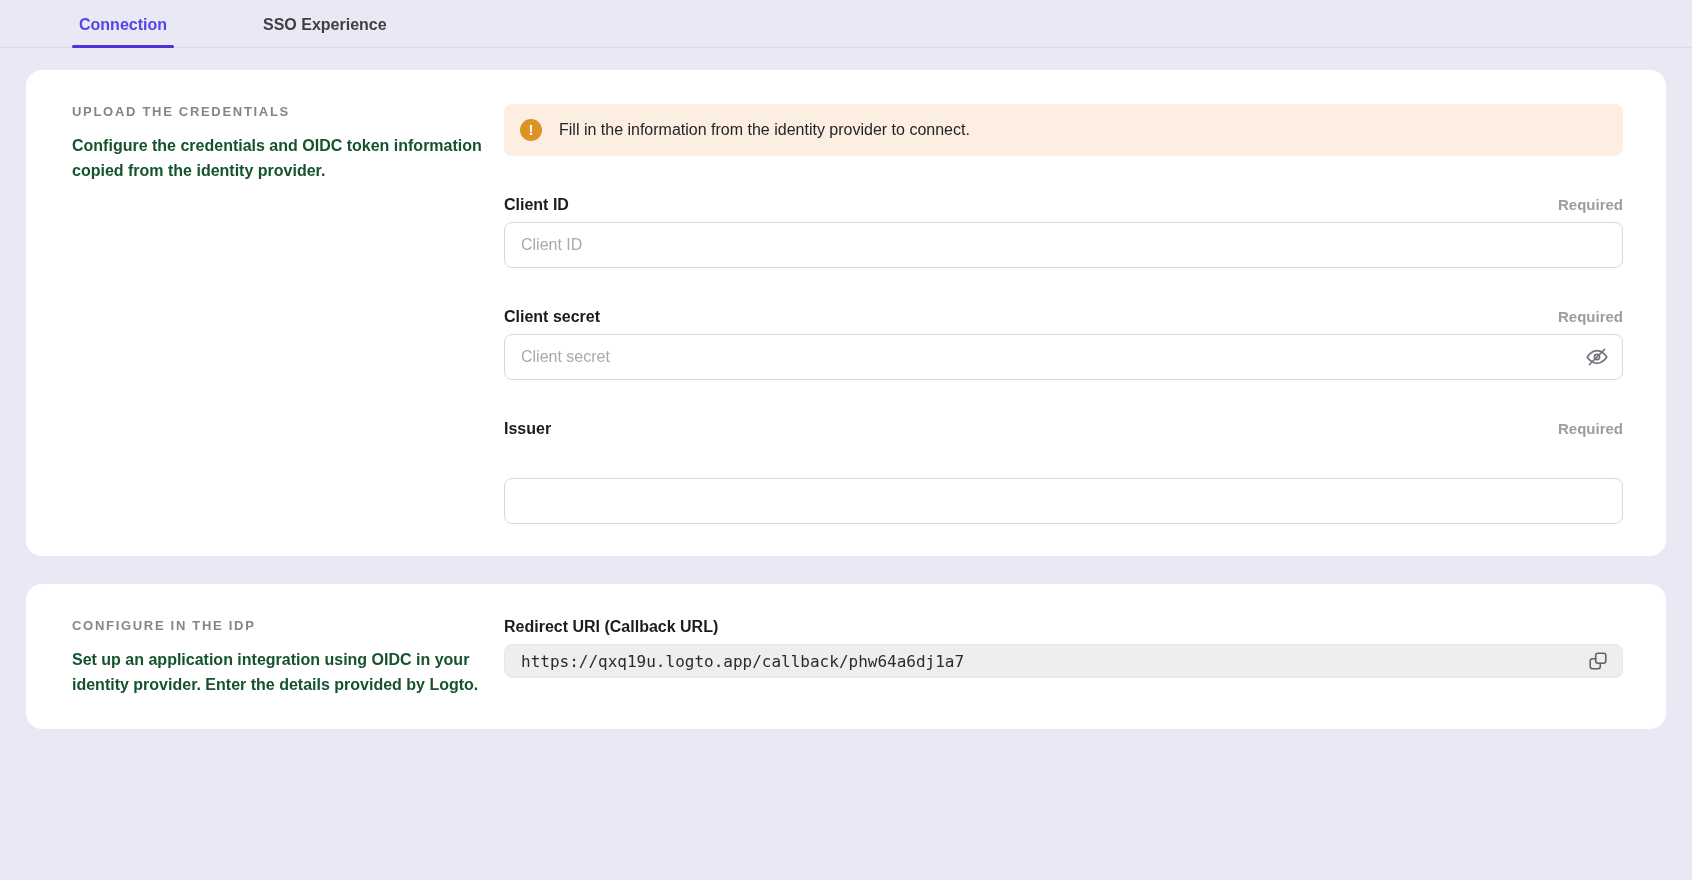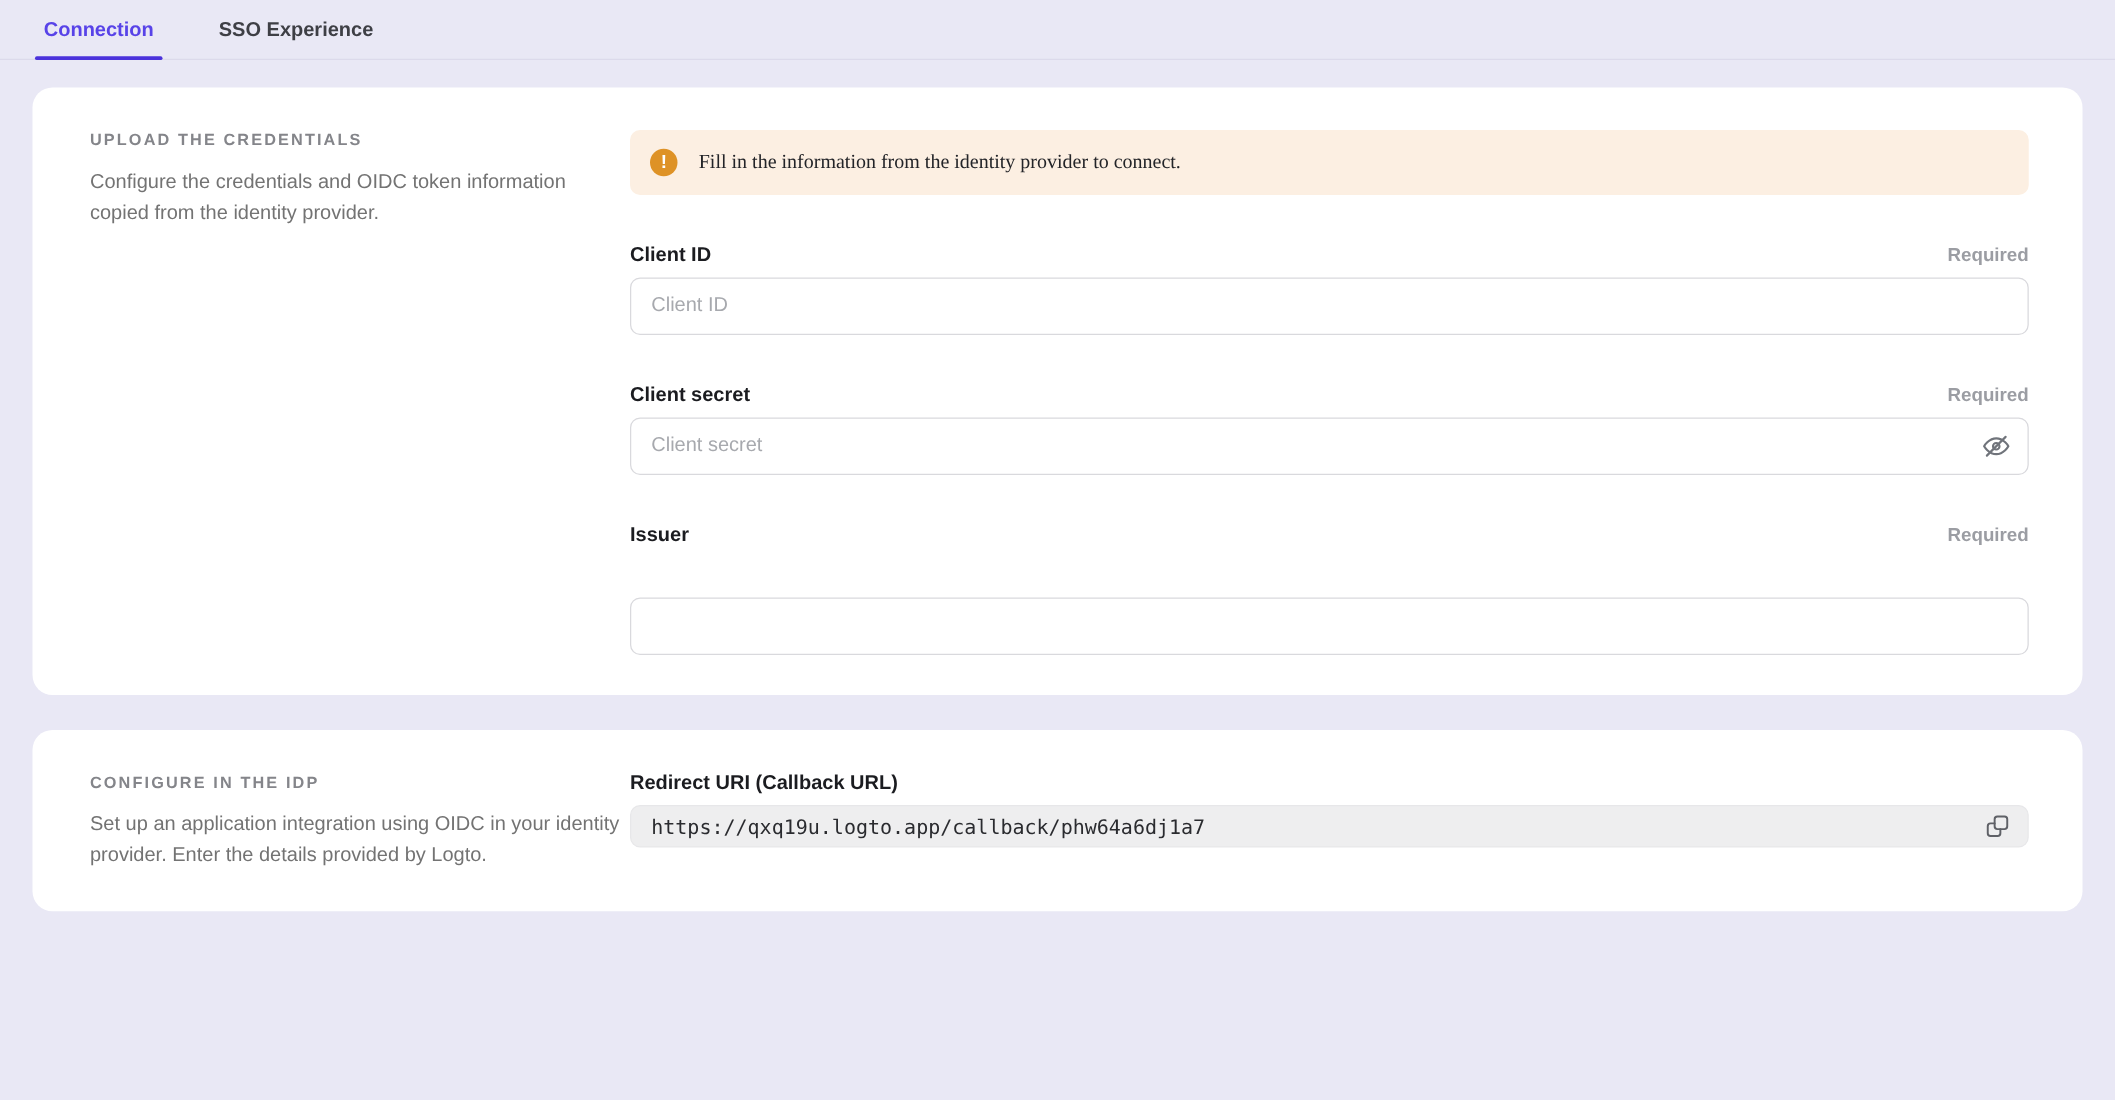--- a/index.html
+++ b/index.html
@@ -22,20 +22,21 @@
   }
   .tab {
     position: relative;
     padding: 16px 7px 13px;
     margin-right: 38px;
     font-size: 16px;
     font-weight: 600;
     color: #3e3f45;
     cursor: pointer;
     white-space: nowrap;
+    margin-left: 44px;
   }
   .tab.active { color: #5843e8; }
   .tab.active::after {
     content: "";
     position: absolute;
     left: 0; right: 0; bottom: -1px;
     height: 3px;
     border-radius: 2px;
     background: #4b32db;
   }
@@ -52,21 +53,22 @@
   .section-title {
     font-size: 13px;
     font-weight: 700;
     letter-spacing: 1.7px;
     color: #84858a;
     margin: 0 0 14px;
   }
   .section-desc {
     font-size: 16px;
     line-height: 25px;
-    color: #737373;
+    color: #14532d;
+    font-weight: bold;
   }
 
   
   .alert {
     display: flex;
     align-items: center;
     gap: 17px;
     background: #fcefe2;
     border-radius: 8px;
     padding: 15px 16px;
@@ -76,21 +78,21 @@
     flex: 0 0 auto;
     width: 22px; height: 22px;
     border-radius: 50%;
     background: #de9226;
     color: #ffffff;
     font-size: 15px;
     font-weight: 700;
     line-height: 22px;
     text-align: center;
   }
-  .alert-text { font-size: 16px; color: #232428; font-family: Liberation Serif, serif; }
+  .alert-text { font-size: 16px; color: #232428; }
 
   
   .field { margin-bottom: 40px; }
   .field:last-child { margin-bottom: 0; }
   .field-head {
     display: flex;
     justify-content: space-between;
     align-items: baseline;
     margin-bottom: 8px;
   }

